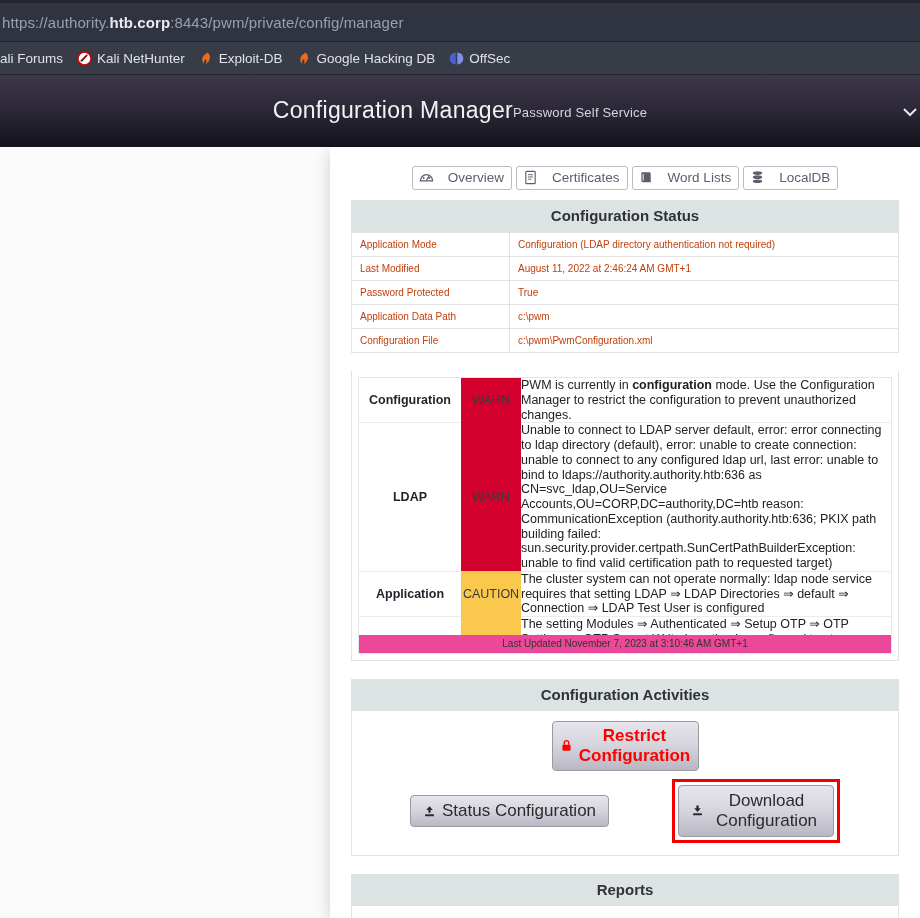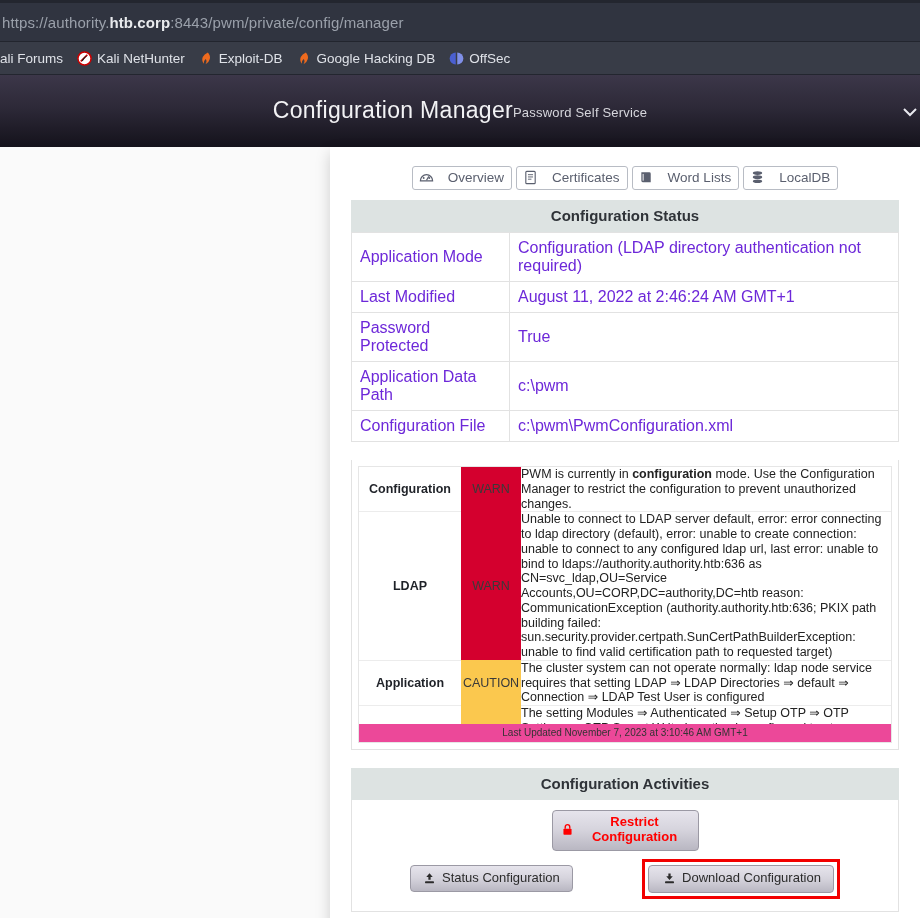--- a/index.html
+++ b/index.html
@@ -106,21 +106,21 @@
   .section-head {
     background: #dde3e2;
     color: #2f3338;
     font-size: 15px; font-weight: bold;
     text-align: center;
     padding: 6px 0 7px 0;
     border: 1px solid #dde3e2;
   }
   .kv-table {
     width: 100%; border-collapse: collapse;
-    font-size: 16px; color: #6d28d9;
+    font-size: 10px; color: #c2410c;
     table-layout: fixed;
   }
   .kv-table td {
     border: 1px solid #e2e2e2;
     padding: 6px 8px;
     vertical-align: middle;
   }
   .kv-table td.k { width: 158px; }
 
   
@@ -185,21 +185,21 @@
     padding: 10px 0 12px 0;
     position: relative;
     min-height: 92px;
   }
   .btn {
     display: inline-flex; align-items: center; justify-content: center;
     gap: 6px;
     background: linear-gradient(180deg,#e6e4ec 0%, #d6d4dd 48%, #b9b7c2 100%);
     border: 1px solid #9b99a4;
     border-radius: 4px;
-    font-size: 13px;
+    font-size: 17px;
     color: #2b2b2b;
     padding: 5px 10px;
     cursor: pointer;
     text-align: center;
     line-height: 1.15;
   }
   .btn .bico { width: 13px; height: 13px; flex: 0 0 auto; display: inline-block; }
   .btn .bico svg { display: block; }
   #restrict-wrap { text-align: center; }
   #btn-restrict {
@@ -210,21 +210,21 @@
   #activity-row-2 {
     display: flex; align-items: center; justify-content: space-between;
     padding: 8px 58px 0 58px;
   }
   #btn-import { padding: 5px 12px; }
   #download-highlight {
     border: 3px solid #f20000;
     padding: 3px;
     display: inline-block;
   }
-  #btn-download { width: 186px; padding: 5px 10px 6px 12px; }
+  #btn-download { width: 156px; padding: 5px 10px 6px 12px; }
 
   
   #reports-box {
     border: 1px solid #e2e2e2;
     border-top: none;
     height: 20px;
   }
 </style>
 </head>
 <body>

